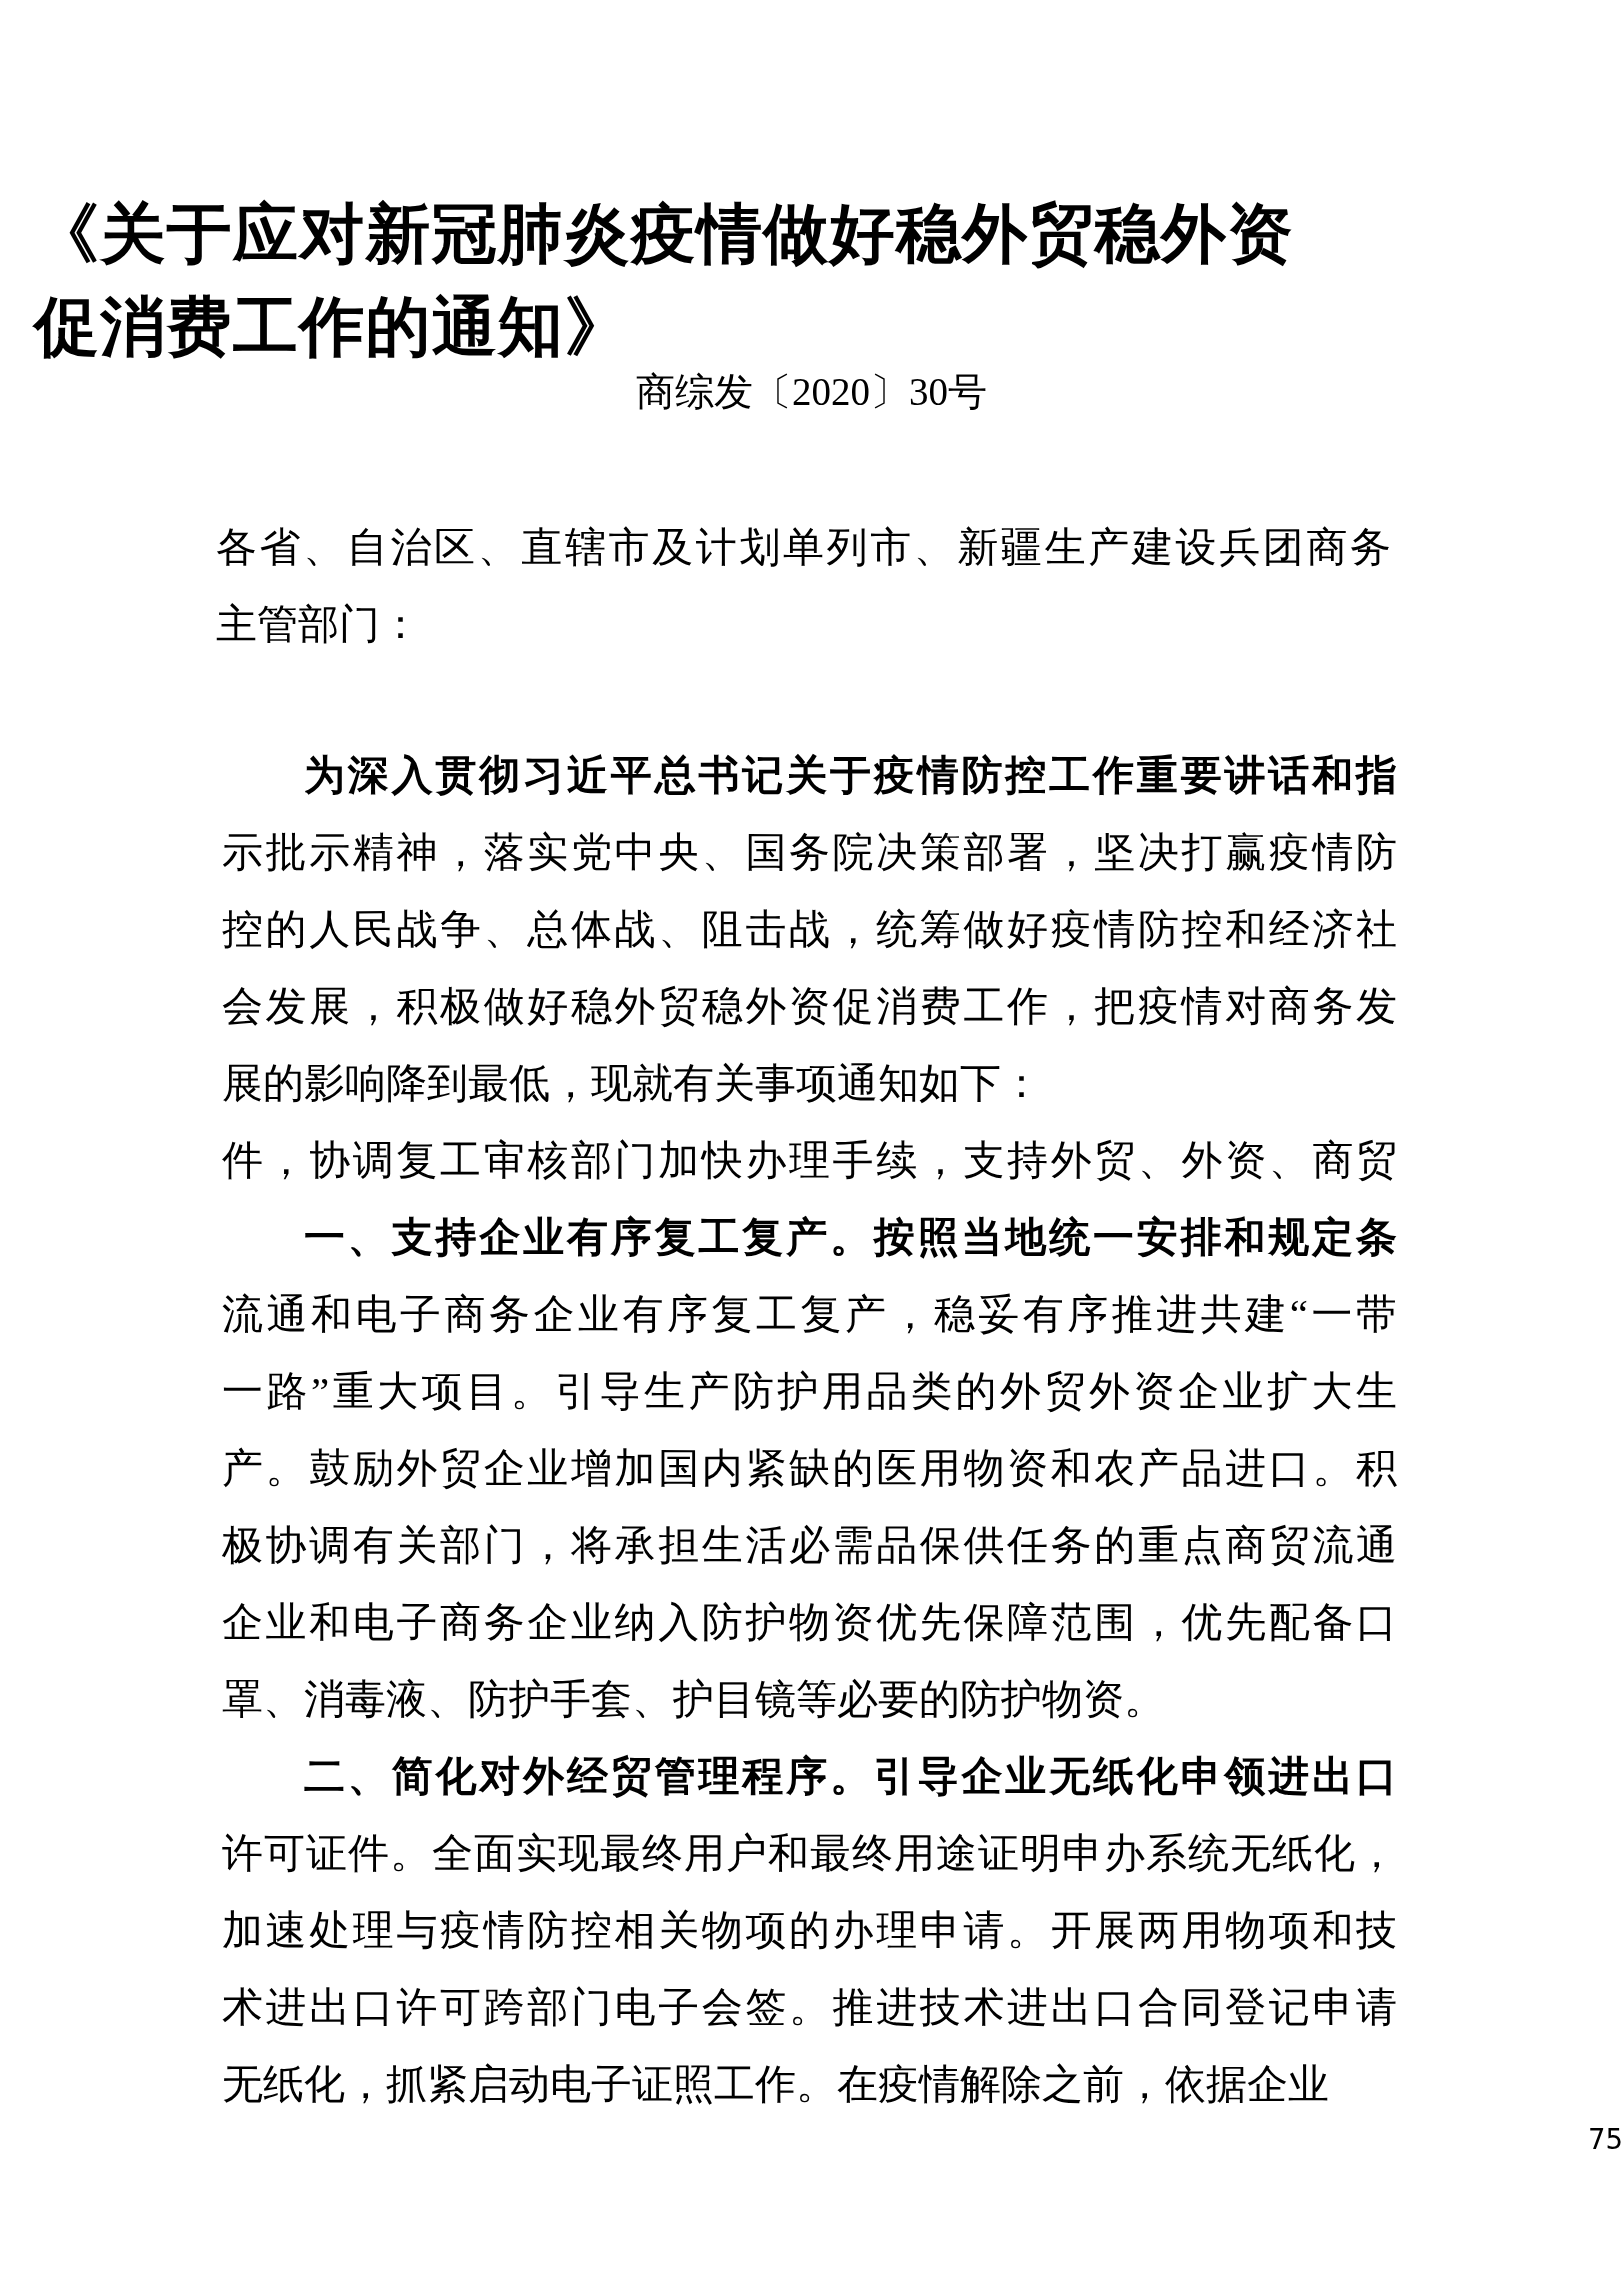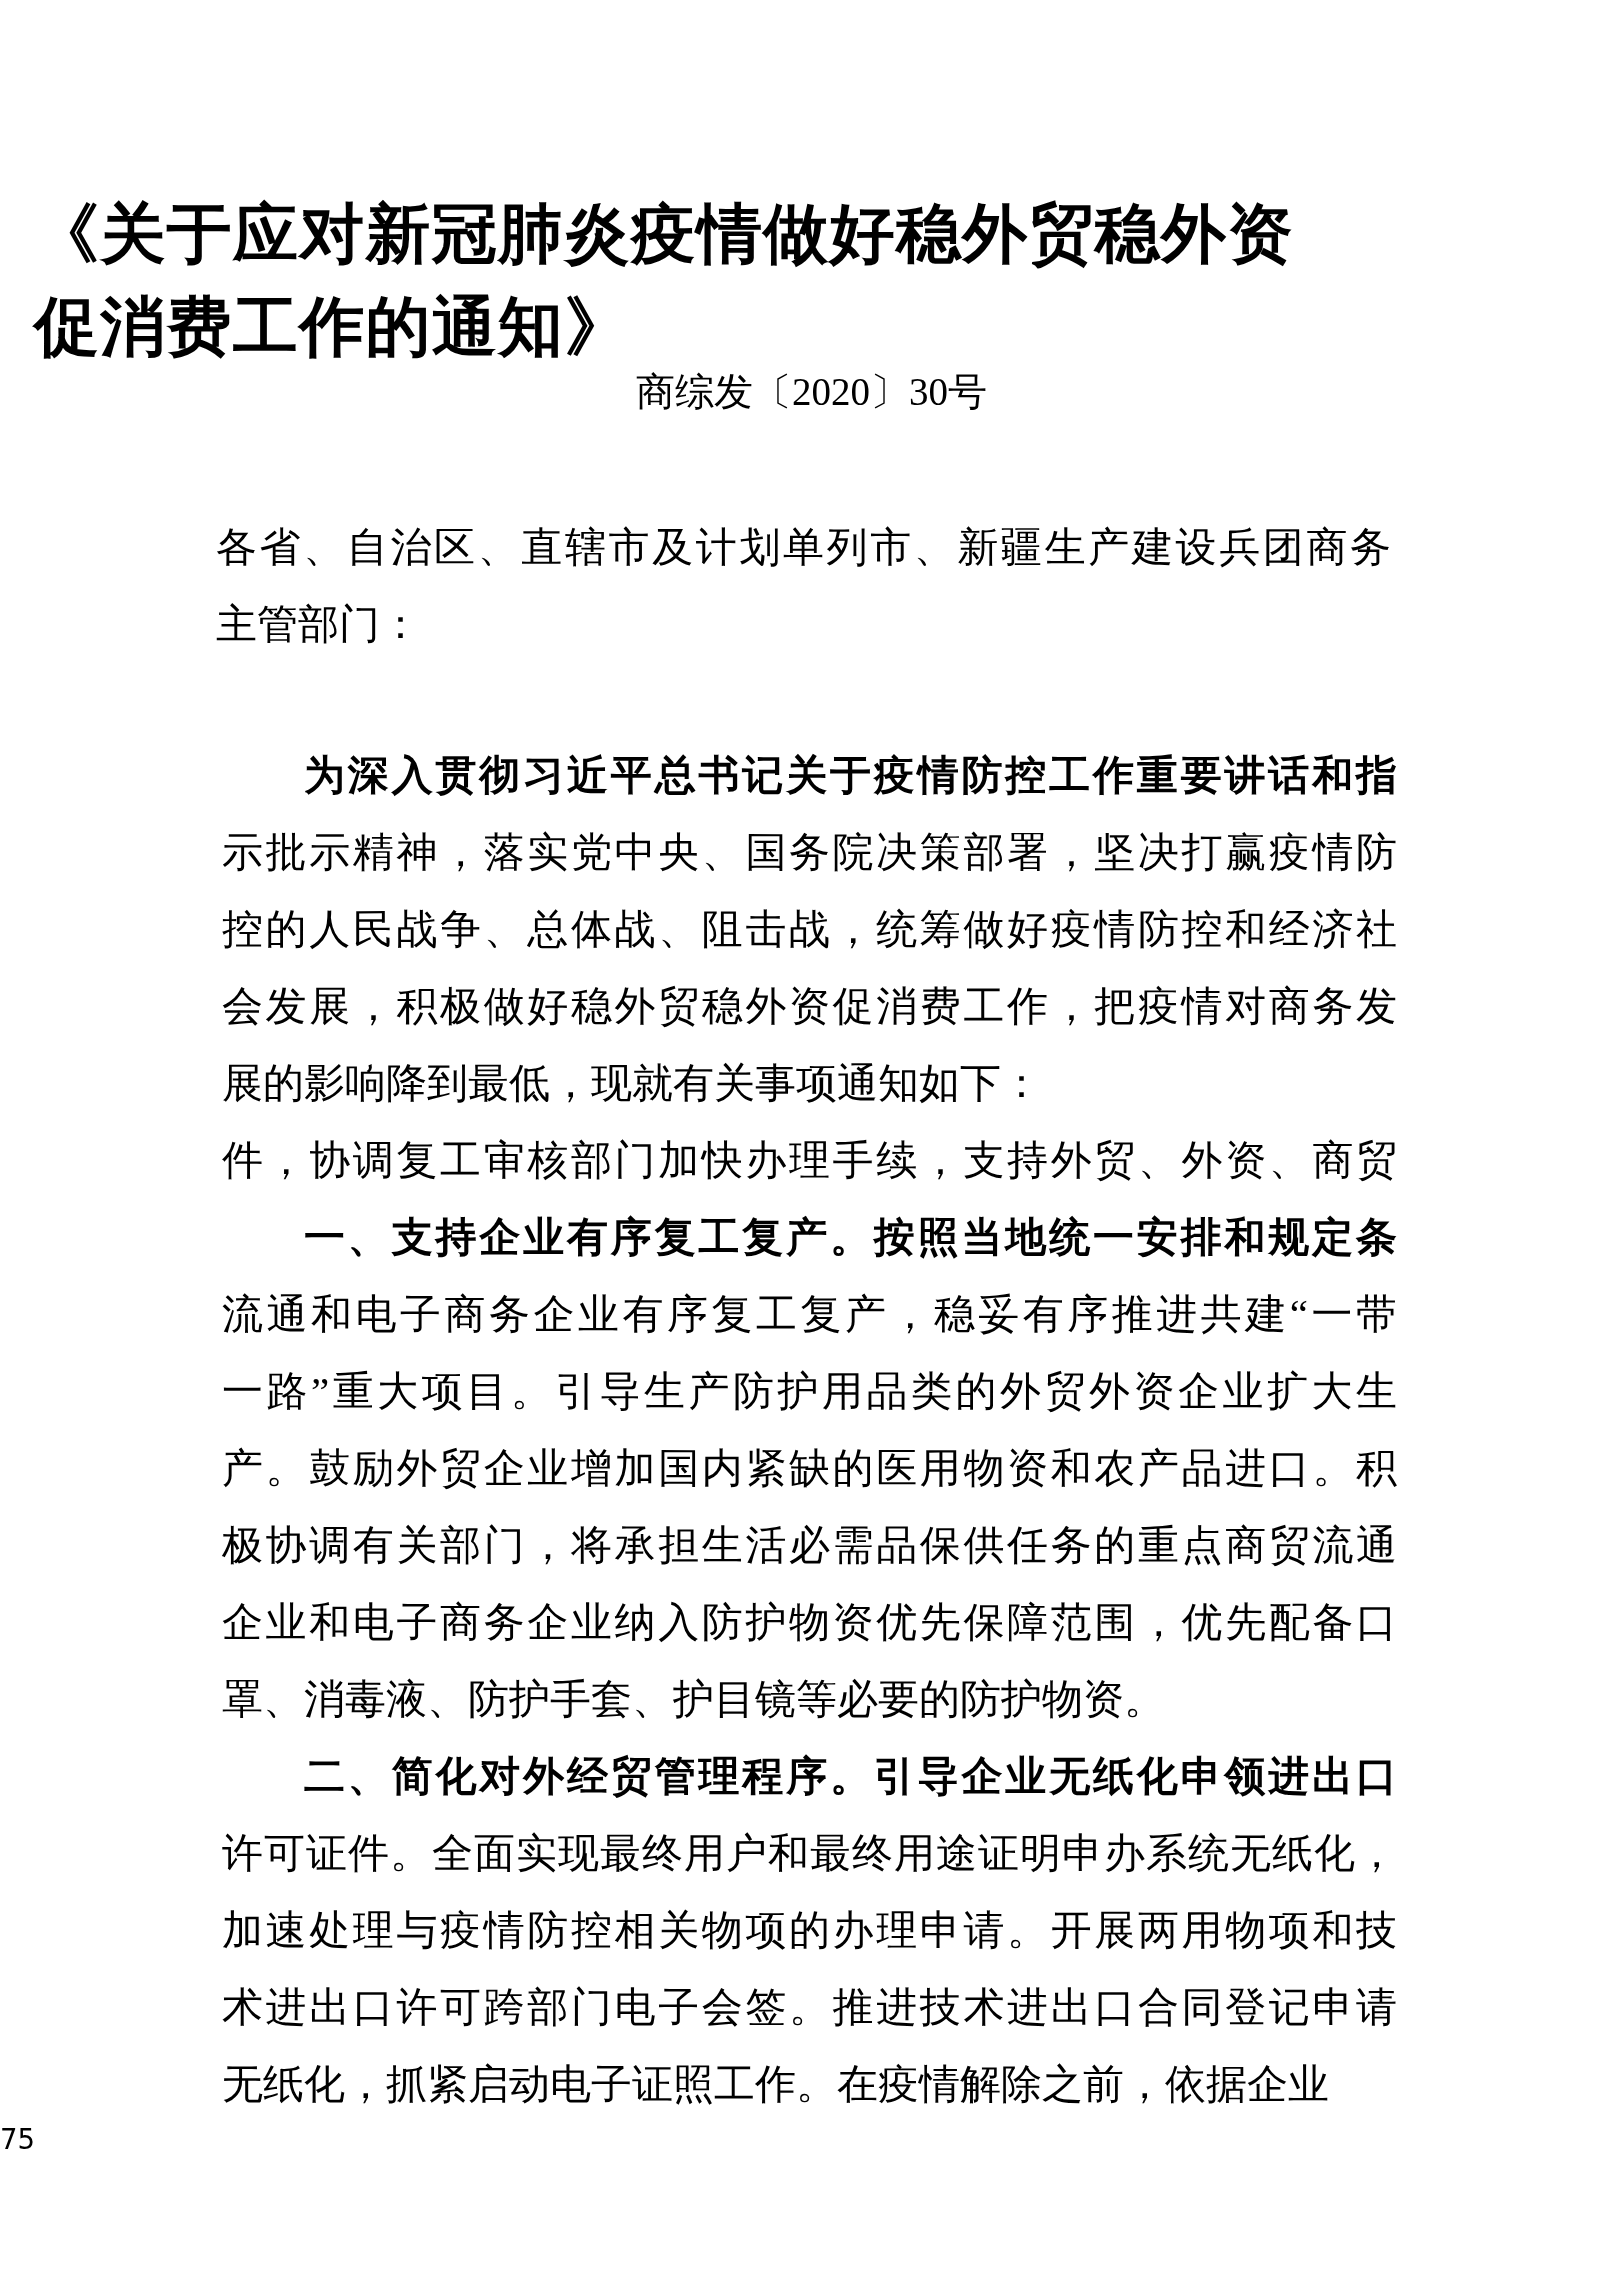--- a/index.html
+++ b/index.html
@@ -59,21 +59,21 @@
     text-align: justify;
     text-align-last: justify;
   }
   .para-line.first { text-indent: 2em; font-weight: bold; }
   .para-line.last { text-align-last: left; }
   .page-number {
     position: absolute;
     top: 2123px;
     left: 0;
     right: 0;
-    text-align: left;
+    text-align: right;
     font-family: "DejaVu Sans", "Liberation Sans", sans-serif;
     font-size: 27.5px;
     line-height: 33px;
   }
 </style>
 </head>
 <body>
 
 <div class="page">
 

